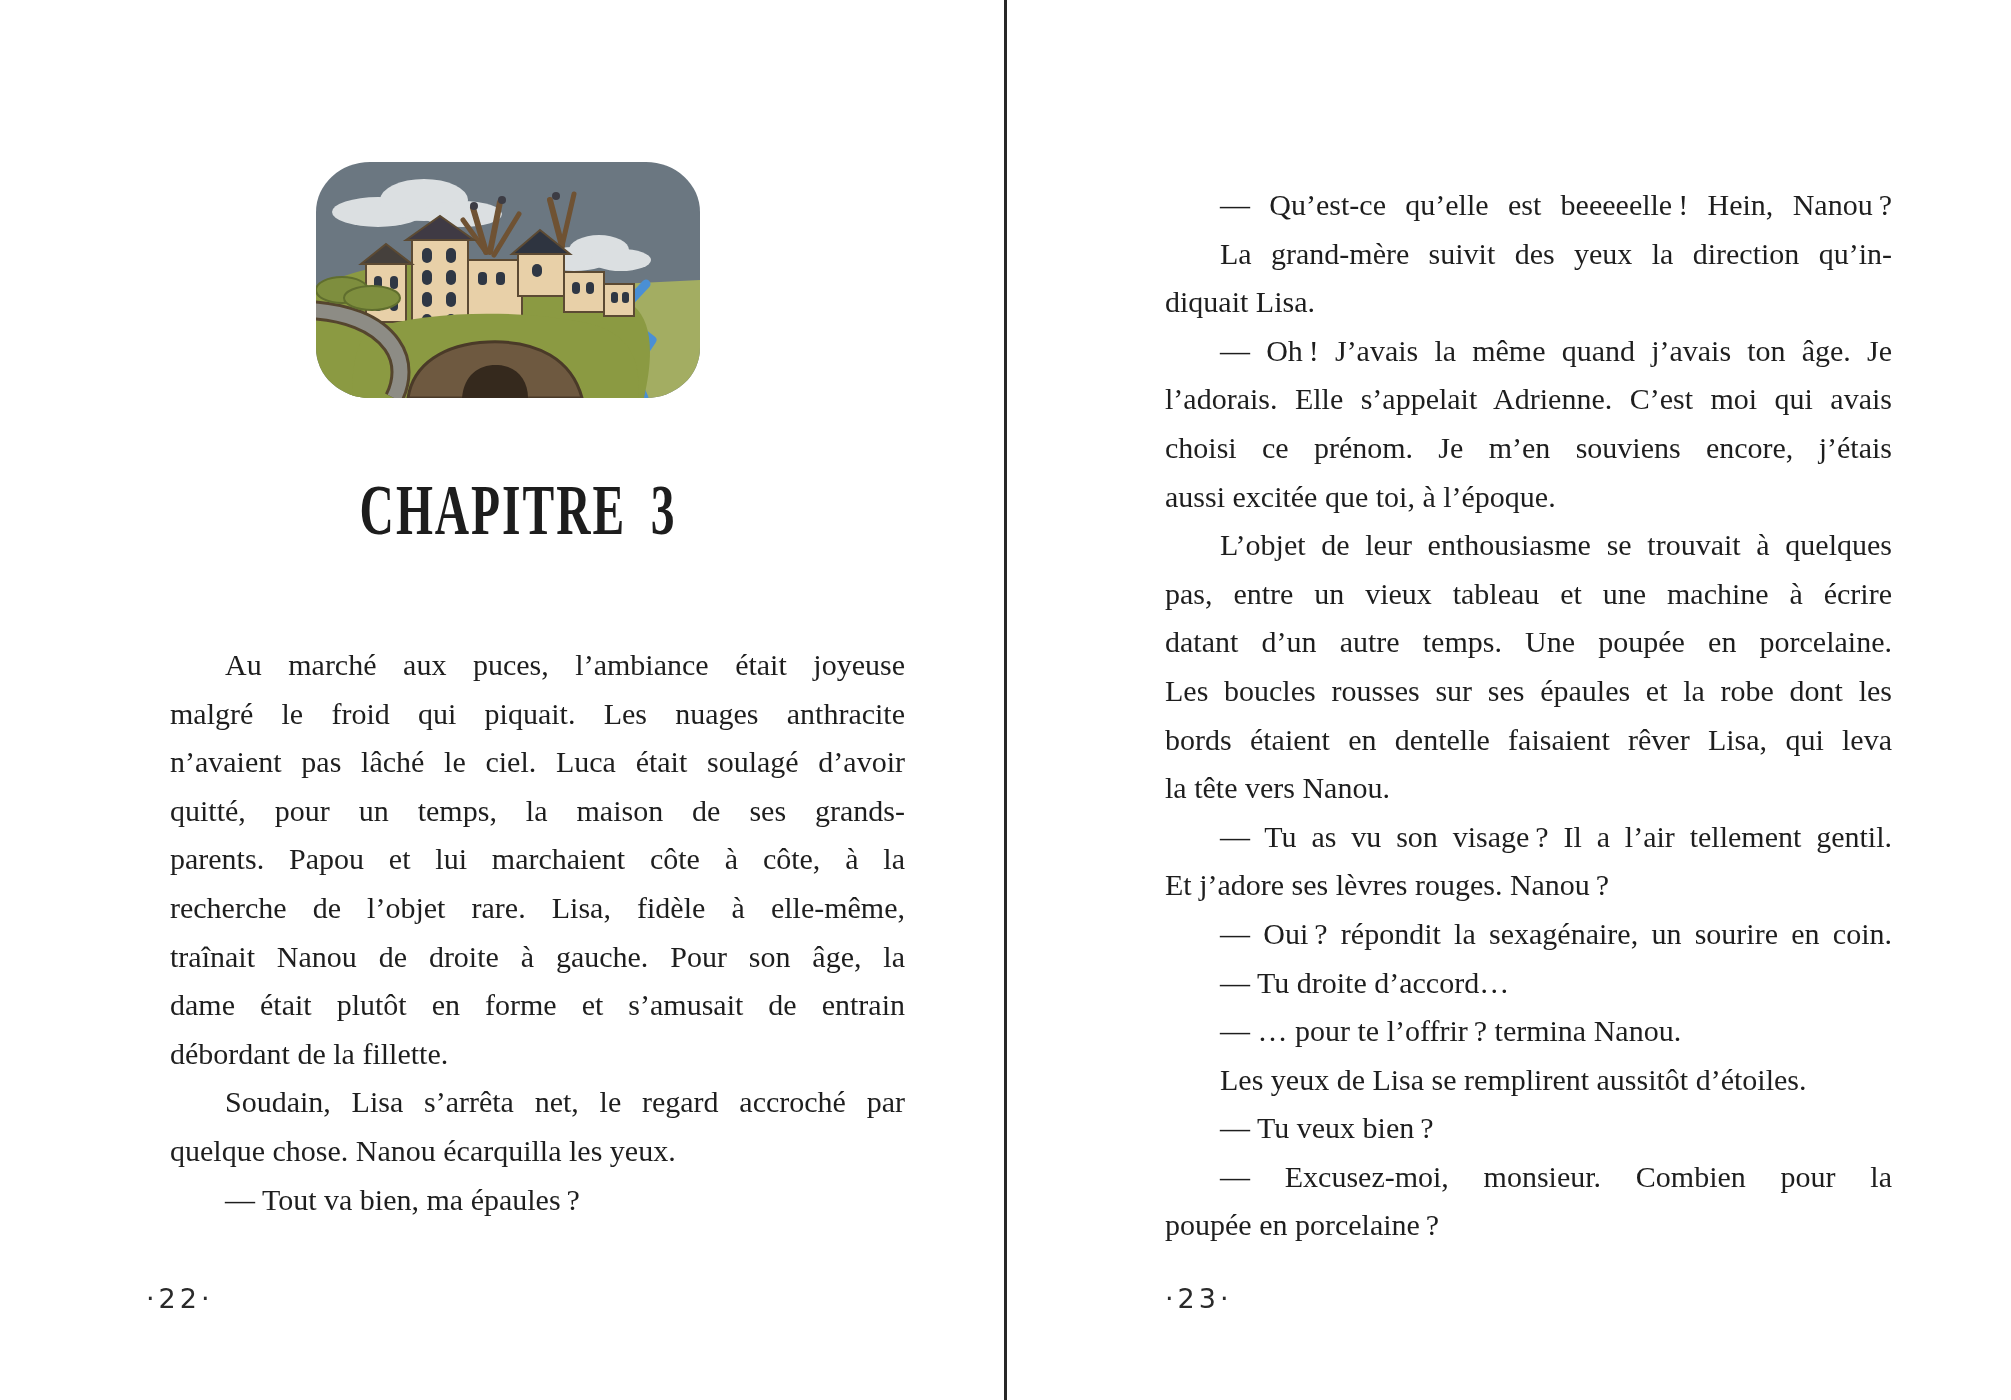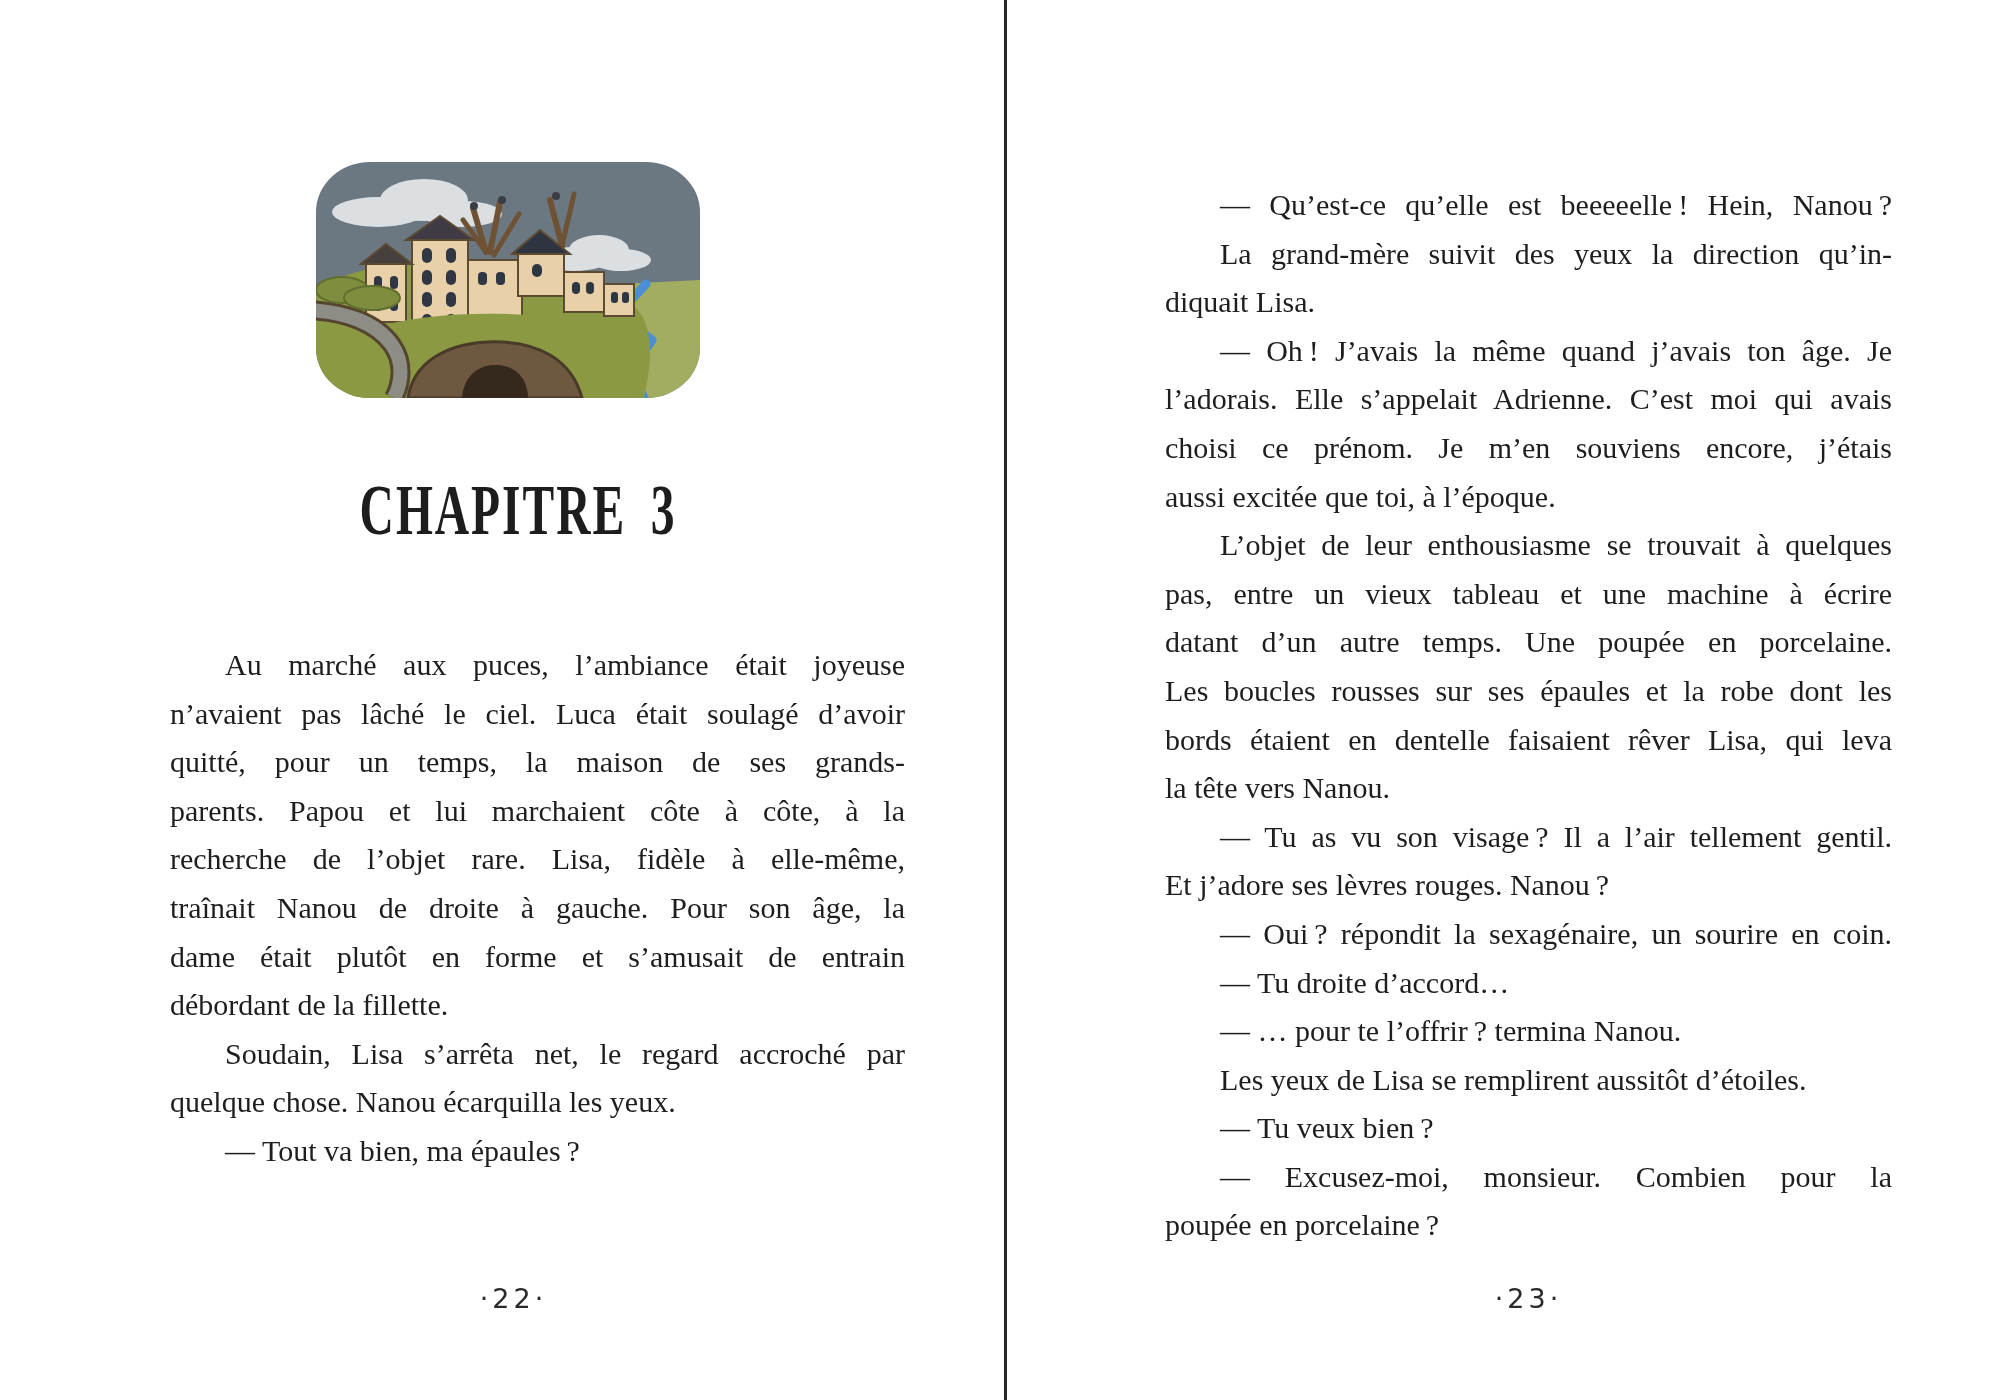--- a/index.html
+++ b/index.html
@@ -22,21 +22,21 @@
     transform:scaleX(0.66);transform-origin:50% 50%;
   }
   .body{position:absolute;font-size:30px;}
   .body.left-col{left:130px;top:641px;width:735px;margin-left:24px;}
   .body.right-col{left:158px;top:181px;width:727px;}
   .line{height:48.6px;line-height:48.6px;overflow:hidden;white-space:normal;}
   .line.ind{padding-left:55px;}
   .line.just{text-align:justify;}
   .line.just::after{content:"";display:inline-block;width:100%;height:0;}
   .pagenum{
-    position:absolute;top:1282px;height:34px;line-height:34px;text-align:center;
+    position:absolute;top:1282px;height:34px;line-height:34px;text-align:left;
     font-family:"DejaVu Sans","Liberation Sans",sans-serif;font-size:27px;
     letter-spacing:4px;color:#2a2a2a;
   }
   .pagenum.pn-left{left:130px;width:735px;}
   .pagenum.pn-right{left:158px;width:727px;}
   .outl{stroke:#5c4a33;stroke-width:2px;}
 </style>
 </head>
 <body>
 
@@ -121,20 +121,21 @@
           <ellipse cx="26" cy="128" rx="26" ry="13"></ellipse>
           <ellipse cx="56" cy="136" rx="28" ry="12"></ellipse>
         </g>
       </g>
     </svg>
 
     <h1 class="chapter">CHAPITRE 3</h1>
 
     <div class="body left-col">
         <div class="line just ind">Au marché aux puces, l’ambiance était joyeuse</div>
+        <div class="line just">malgré le froid qui piquait. Les nuages anthracite</div>
         <div class="line just">n’avaient pas lâché le ciel. Luca était soulagé d’avoir</div>
         <div class="line just">quitté, pour un temps, la maison de ses grands-</div>
         <div class="line just">parents. Papou et lui marchaient côte à côte, à la</div>
         <div class="line just">recherche de l’objet rare. Lisa, fidèle à elle-même,</div>
         <div class="line just">traînait Nanou de droite à gauche. Pour son âge, la</div>
         <div class="line just">dame était plutôt en forme et s’amusait de entrain</div>
         <div class="line">débordant de la fillette.</div>
         <div class="line just ind">Soudain, Lisa s’arrêta net, le regard accroché par</div>
         <div class="line">quelque chose. Nanou écarquilla les yeux.</div>
         <div class="line ind">— Tout va bien, ma épaules ?</div>

